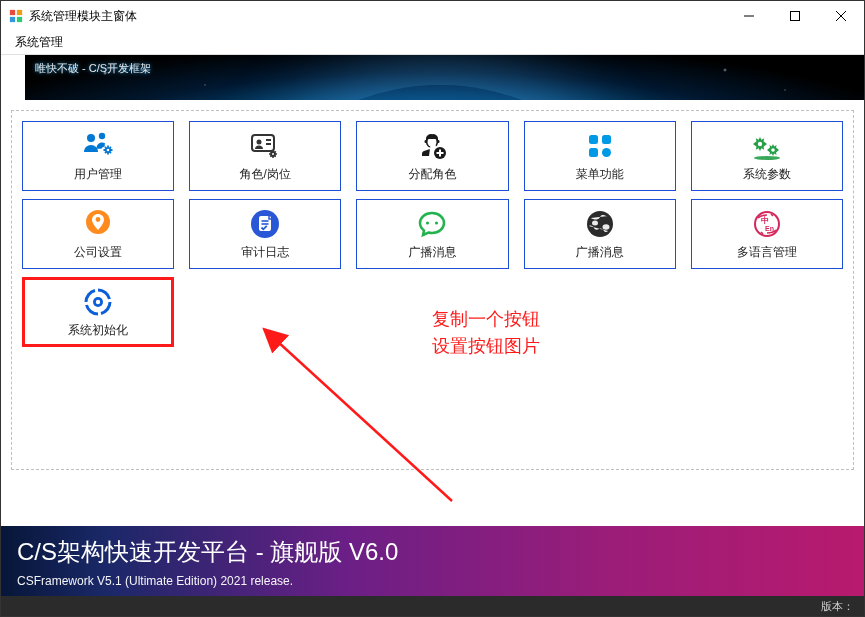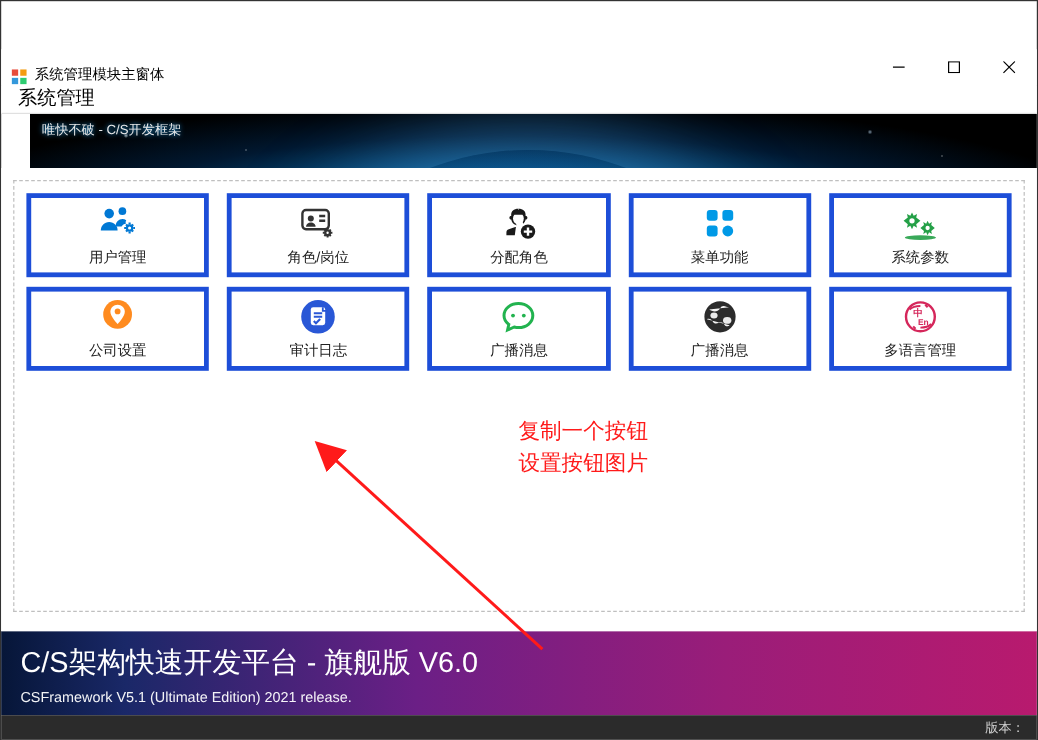--- a/index.html
+++ b/index.html
@@ -13,24 +13,23 @@
 .window {
   width: 100%; height: 100%;
   background: #fff;
   border: 1px solid #333;
   display: flex; flex-direction: column;
   position: relative;
 }
 .titlebar {
   height: 30px;
   background: #fff;
-  display: flex; align-items: flex-end;
+  display: flex; align-items: center;
   padding: 0 0 0 8px;
   position: relative;
-  margin-top: 40px;
 }
 .titlebar .app-icon {
   width: 14px; height: 14px;
   margin-right: 6px;
   display: inline-block;
 }
 .titlebar .title-text { font-size: 12px; color: #000; }
 .win-controls {
   margin-left: auto;
   display: flex; height: 100%;
@@ -41,21 +40,21 @@
   font-family: "Segoe UI Symbol", sans-serif;
   font-size: 11px; color: #000;
 }
 .menubar {
   height: 24px;
   background: #fff;
   border-bottom: 1px solid #e0e0e0;
   display: flex; align-items: center;
   padding-left: 8px;
 }
-.menu-item { padding: 2px 6px; font-size: 16px; text-align: right; }
+.menu-item { padding: 2px 6px; font-size: 12px; text-align: right; }
 .banner {
   height: 45px;
   background: radial-gradient(ellipse at 48% 180%, #0a8dd8 0%, #054a7a 30%, #011830 55%, #000 80%);
   position: relative;
   overflow: hidden;
   display: flex; align-items: flex-start;
   padding: 6px 10px;
   margin-left: 24px;
 }
 .banner::before {
@@ -94,21 +93,21 @@
   width: 100%; height: 360px;
   padding: 10px;
   position: relative;
 }
 .grid {
   display: grid;
   grid-template-columns: repeat(5, 1fr);
   gap: 8px 15px;
 }
 .tile {
-  border: 4px solid #1d4ed8;
+  border: 1px solid #1d4ed8;
   height: 70px;
   display: flex; flex-direction: column;
   align-items: center; justify-content: center;
   gap: 4px;
   background: #fff;
 }
 .tile.highlighted {
   border: 3px solid #ff1a1a;
 }
 .tile-icon {
@@ -345,20 +344,33 @@
                 <circle cx="16" cy="16" r="12"></circle>
                 <path d="M7 10c2-2 5-3 9-3M25 22c-2 2-5 3-9 3" stroke-width="1.6"></path>
                 <path d="M20 6l2 2M12 26l-2-2" stroke-width="1.6"></path>
                 <text x="10" y="15" font-size="8" fill="#d5275b" stroke="none" font-weight="bold">中</text>
                 <text x="14" y="23" font-size="7" fill="#d5275b" stroke="none" font-weight="bold">En</text>
               </svg>
           </span>
           <span class="tile-label">多语言管理</span>
         </div>
 
+        <div class="tile highlighted">
+          <span class="tile-icon">
+            <svg viewBox="0 0 32 32" fill="none" stroke="#0b5fd8" stroke-width="3">
+                <path d="M16 4 A12 12 0 0 1 27.5 13"></path>
+                <path d="M28 16 A12 12 0 0 1 19 27.5"></path>
+                <path d="M16 28 A12 12 0 0 1 4.5 19"></path>
+                <path d="M4 16 A12 12 0 0 1 13 4.5"></path>
+                <circle cx="16" cy="16" r="5" fill="#0b5fd8" stroke="none"></circle>
+                <circle cx="16" cy="16" r="2.2" fill="#fff" stroke="none"></circle>
+              </svg>
+          </span>
+          <span class="tile-label">系统初始化</span>
+        </div>
 
       </div>
 
       <div class="annotation">
         <div>复制一个按钮</div>
         <div>设置按钮图片</div>
       </div>
 
       <svg class="arrow-svg" viewBox="0 0 240 190">
         <defs>

